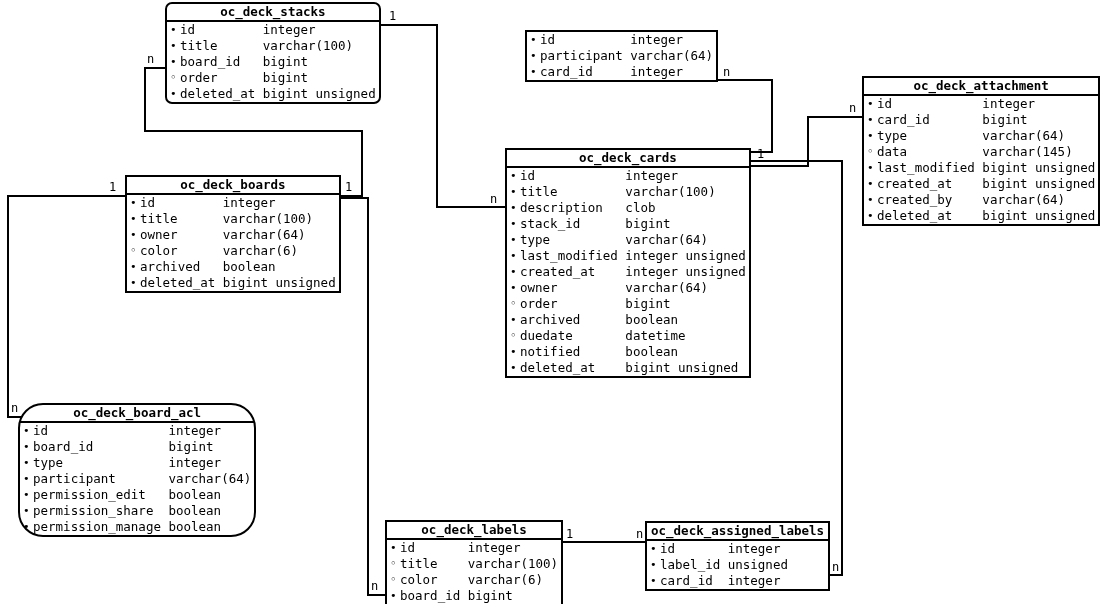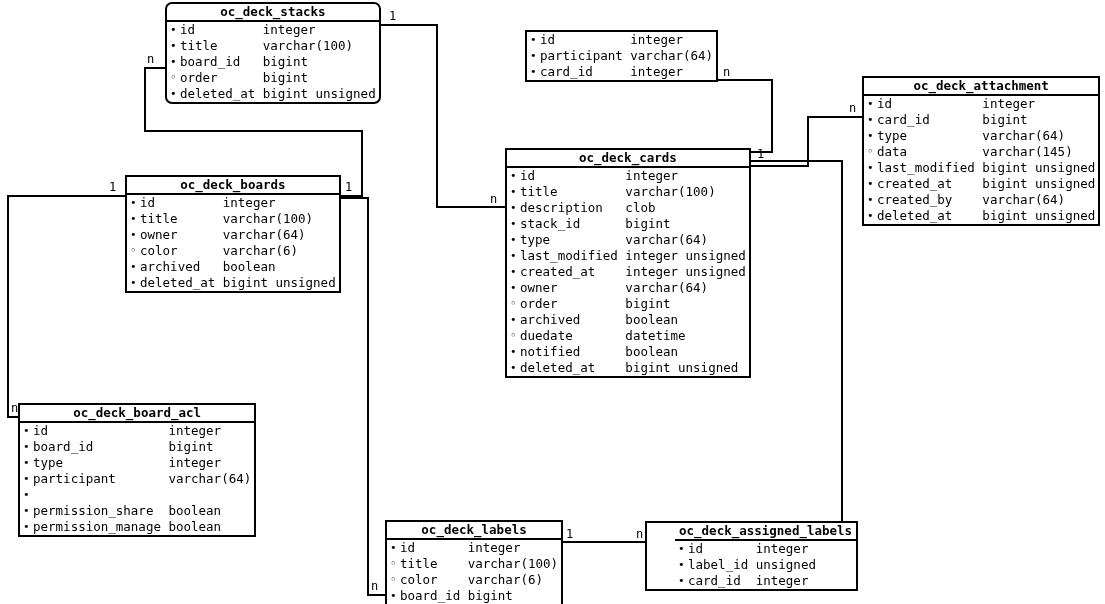--- a/index.html
+++ b/index.html
@@ -223,41 +223,42 @@
         <div class="row">
     <span class="marker">•</span>
     <span class="coltext">archived   boolean</span>
   </div>
         <div class="row">
     <span class="marker">•</span>
     <span class="coltext">deleted_at bigint unsigned</span>
   </div>
       </div>
   </div>
-    <div class="table" style="left: 18px; top: 403px;">
+    <div class="table" style="left: 18px; top: 403px; border-radius: 25px;">
     <div class="table-header">oc_deck_board_acl</div>
     <div class="table-body">
         <div class="row">
     <span class="marker">•</span>
     <span class="coltext pk">id                integer</span>
   </div>
         <div class="row">
     <span class="marker">•</span>
     <span class="coltext">board_id          bigint</span>
   </div>
         <div class="row">
     <span class="marker">•</span>
     <span class="coltext">type              integer</span>
   </div>
         <div class="row">
     <span class="marker">•</span>
     <span class="coltext">participant       varchar(64)</span>
   </div>
         <div class="row">
     <span class="marker">•</span>
+    <span class="coltext">permission_edit   boolean</span>
   </div>
         <div class="row">
     <span class="marker">•</span>
     <span class="coltext">permission_share  boolean</span>
   </div>
         <div class="row">
     <span class="marker">•</span>
     <span class="coltext">permission_manage boolean</span>
   </div>
       </div>
@@ -276,21 +277,21 @@
         <div class="row">
     <span class="marker">◦</span>
     <span class="coltext">color    varchar(6)</span>
   </div>
         <div class="row">
     <span class="marker">•</span>
     <span class="coltext">board_id bigint</span>
   </div>
       </div>
   </div>
-    <div class="table" style="left: 645px; top: 521px; padding-left: 28px;">
+    <div class="table" style="left: 645px; top: 521px;">
     <div class="table-header">oc_deck_assigned_labels</div>
     <div class="table-body">
         <div class="row">
     <span class="marker">•</span>
     <span class="coltext pk">id       integer</span>
   </div>
         <div class="row">
     <span class="marker">•</span>
     <span class="coltext">label_id unsigned</span>
   </div>

